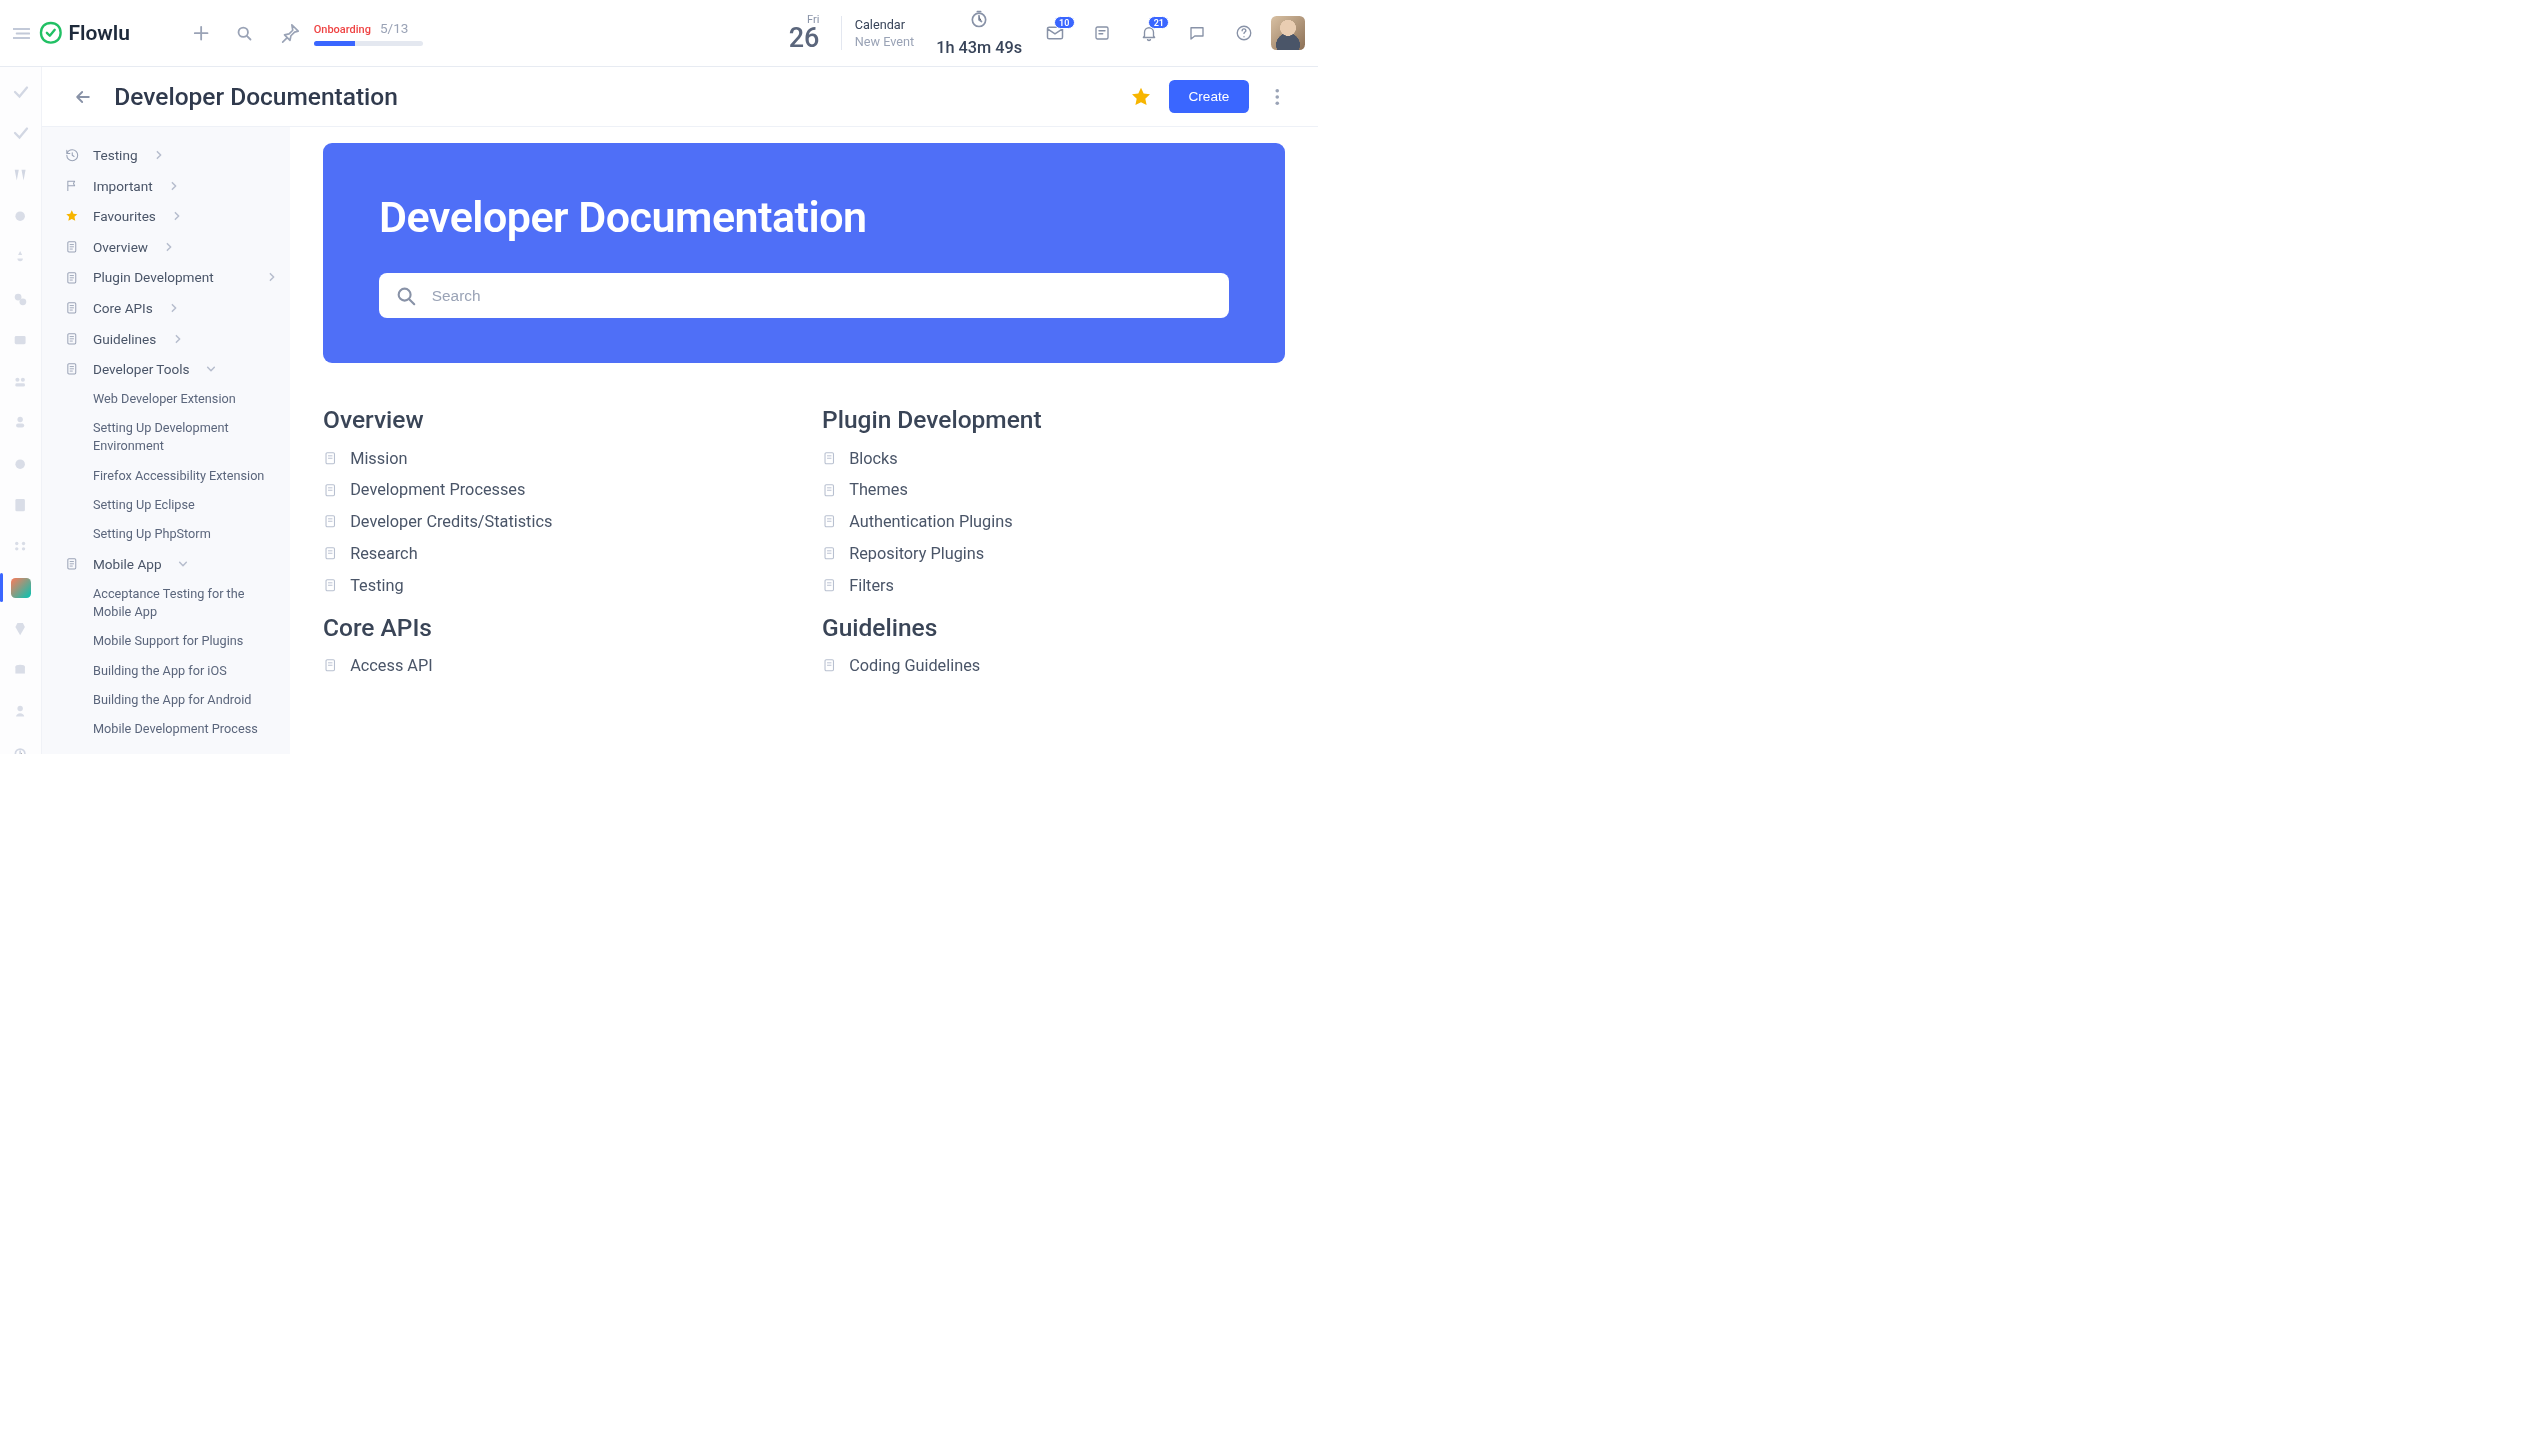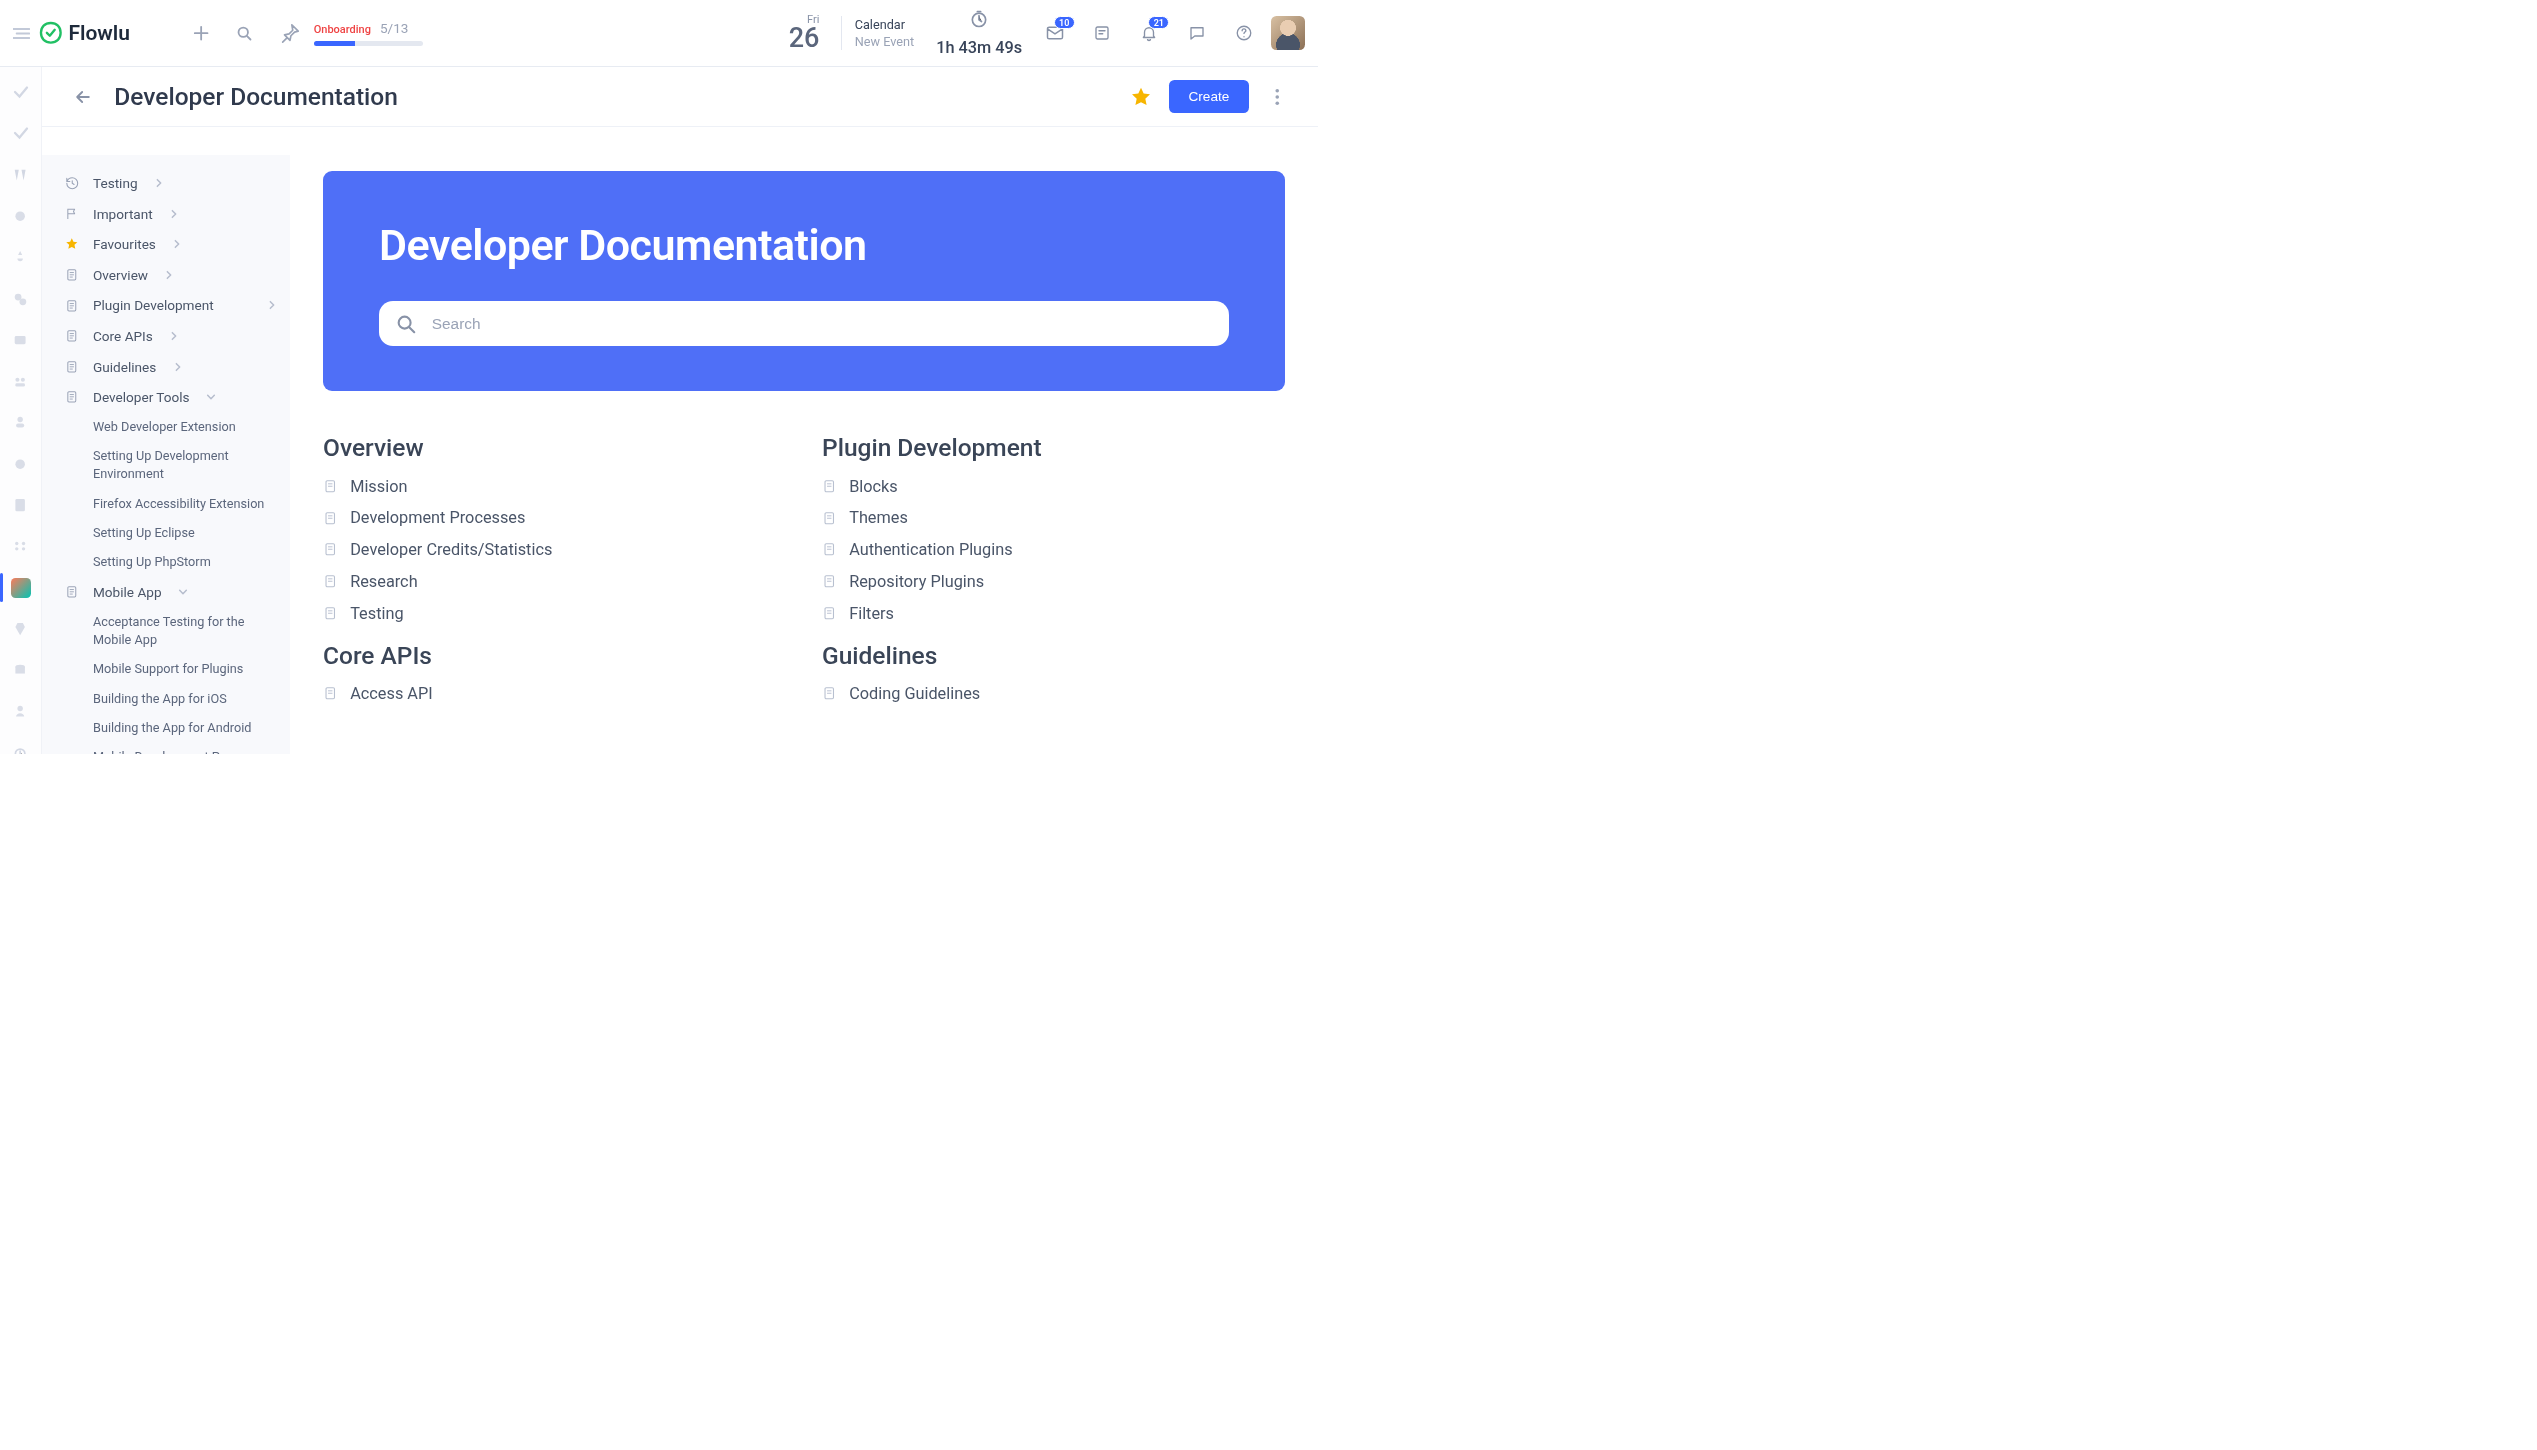--- a/index.html
+++ b/index.html
@@ -37,21 +37,21 @@
 
 
 .shell { display:flex; height: calc(754px - 53px); }
 .rail { width:42px; background:#fdfdfe; border-right:0.9px solid #f0f2f7; display:flex; flex-direction:column; align-items:center; padding-top:12.7px; gap:16.3px; }
 .rail-item { width:25px; height:25px; display:flex; align-items:center; justify-content:center; color:#c8cedb; position:relative; }
 .rail-item.active { color:#fff; }
 .rail-item.active::before { content:""; position:absolute; left:-8.2px; top:-1.8px; bottom:-1.8px; width:2.7px; background:#3a66ff; border-radius:1.8px; }
 .rail-item.active .rail-box { background:linear-gradient(135deg,#ff7a59,#00c4b4); }
 .rail-box { width:20px; height:20px; border-radius:4.5px; background:#d9dde7; }
 
-.main { flex:1; display:flex; flex-direction:column;gap:28px; }
+.main { flex:1; display:flex; flex-direction:column; }
 .page-header { height:60px; display:flex; align-items:center; padding:0 25px 0 25px; border-bottom:0.9px solid #eef1f7; }
 .back-btn { width:31px; height:31px; display:flex; align-items:center; justify-content:center; color:#8892a7; margin-right:16.3px; }
 .page-title { font-size:24.5px; font-weight:500; color:#303a4d; }
 .ph-spacer { flex:1; }
 .star-btn { color:#f7b500; margin-right:16.3px; }
 .create-btn { background:#3a66ff; color:#fff; font-size:13.6px; font-weight:500; padding:9px 20px; border:none; border-radius:5.4px; }
 .more-btn { width:31px; height:31px; display:flex; align-items:center; justify-content:center; color:#8892a7; margin-left:12.7px; }
 
 .content-row { flex:1; display:flex; overflow:hidden; }
 .sidebar { width:248px; background:#f8f9fc; padding:12.7px 0 18px 0; overflow-y:auto; }
@@ -59,21 +59,21 @@
 .sb-item .sb-ico { width:16.3px; display:flex; justify-content:center; color:#9aa3b6; }
 .sb-item.fav .sb-ico { color:#f7b500; }
 .sb-item .chev { margin-left:auto; color:#c0c7d6; display:flex; }
 .sb-item .chev.inline { margin-left:3.6px; }
 .sb-sub { padding:5.4px 12.7px 5.4px 51px; font-size:12.7px; color:#5b667c; line-height:1.45; cursor:pointer; }
 
 .canvas { flex:1; overflow-y:auto; padding:0 33px 36px 33px; }
 .hero { background:#4f6ff7; border-radius:9px; padding:49px 56px 45px 56px; margin-top:16.3px; }
 .hero-title { color:#fff; font-size:43px; font-weight:600; letter-spacing:-0.5px; }
 .hero-sub { color:rgba(255,255,255,0.82); font-size:15.4px; margin-top:16.3px; }
-.hero-search { margin-top:31px; background:#fff; border-radius:14px; height:45px; display:flex; align-items:center; padding:0 16.3px; gap:14.5px; }
+.hero-search { margin-top:31px; background:#fff; border-radius:8px; height:45px; display:flex; align-items:center; padding:0 16.3px; gap:14.5px; }
 .hero-search input { border:none; outline:none; font-size:15.4px; flex:1; color:#384459; }
 .hero-search input::placeholder { color:#9aa3b6; }
 .hero-search .srch-ico { color:#8892a7; }
 
 .sections { display:grid; grid-template-columns:1fr 1fr; gap:18px 36px; margin-top:42px; }
 .sect-title { font-size:24.5px; font-weight:500; color:#3a4557; margin-bottom:14.5px; }
 .sect-list { display:flex; flex-direction:column; gap:12.7px; }
 .sect-link { display:flex; align-items:center; gap:12.7px; font-size:16.3px; color:#4a5568; }
 .sect-link .doc-ico { color:#b8c0d0; }
 </style>

